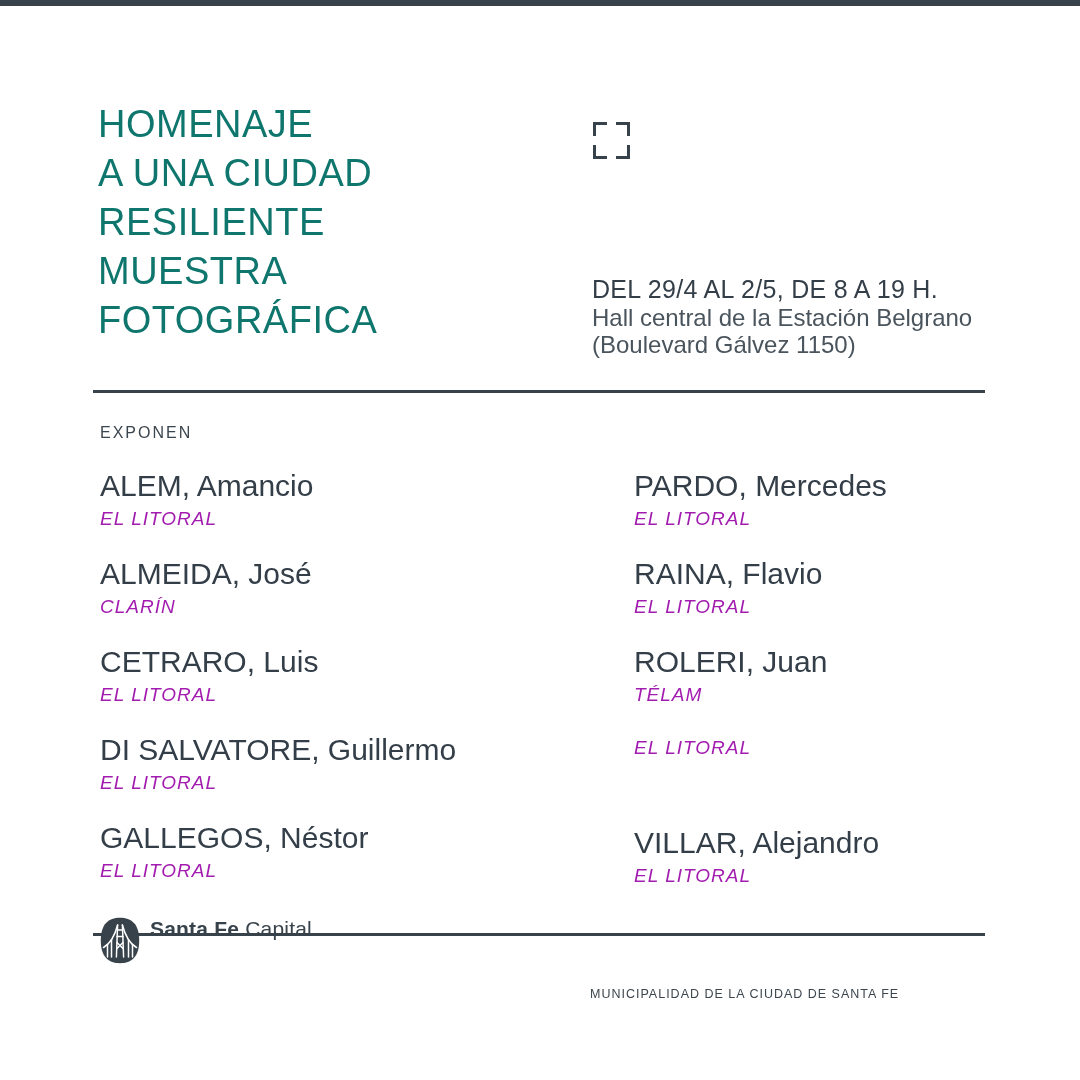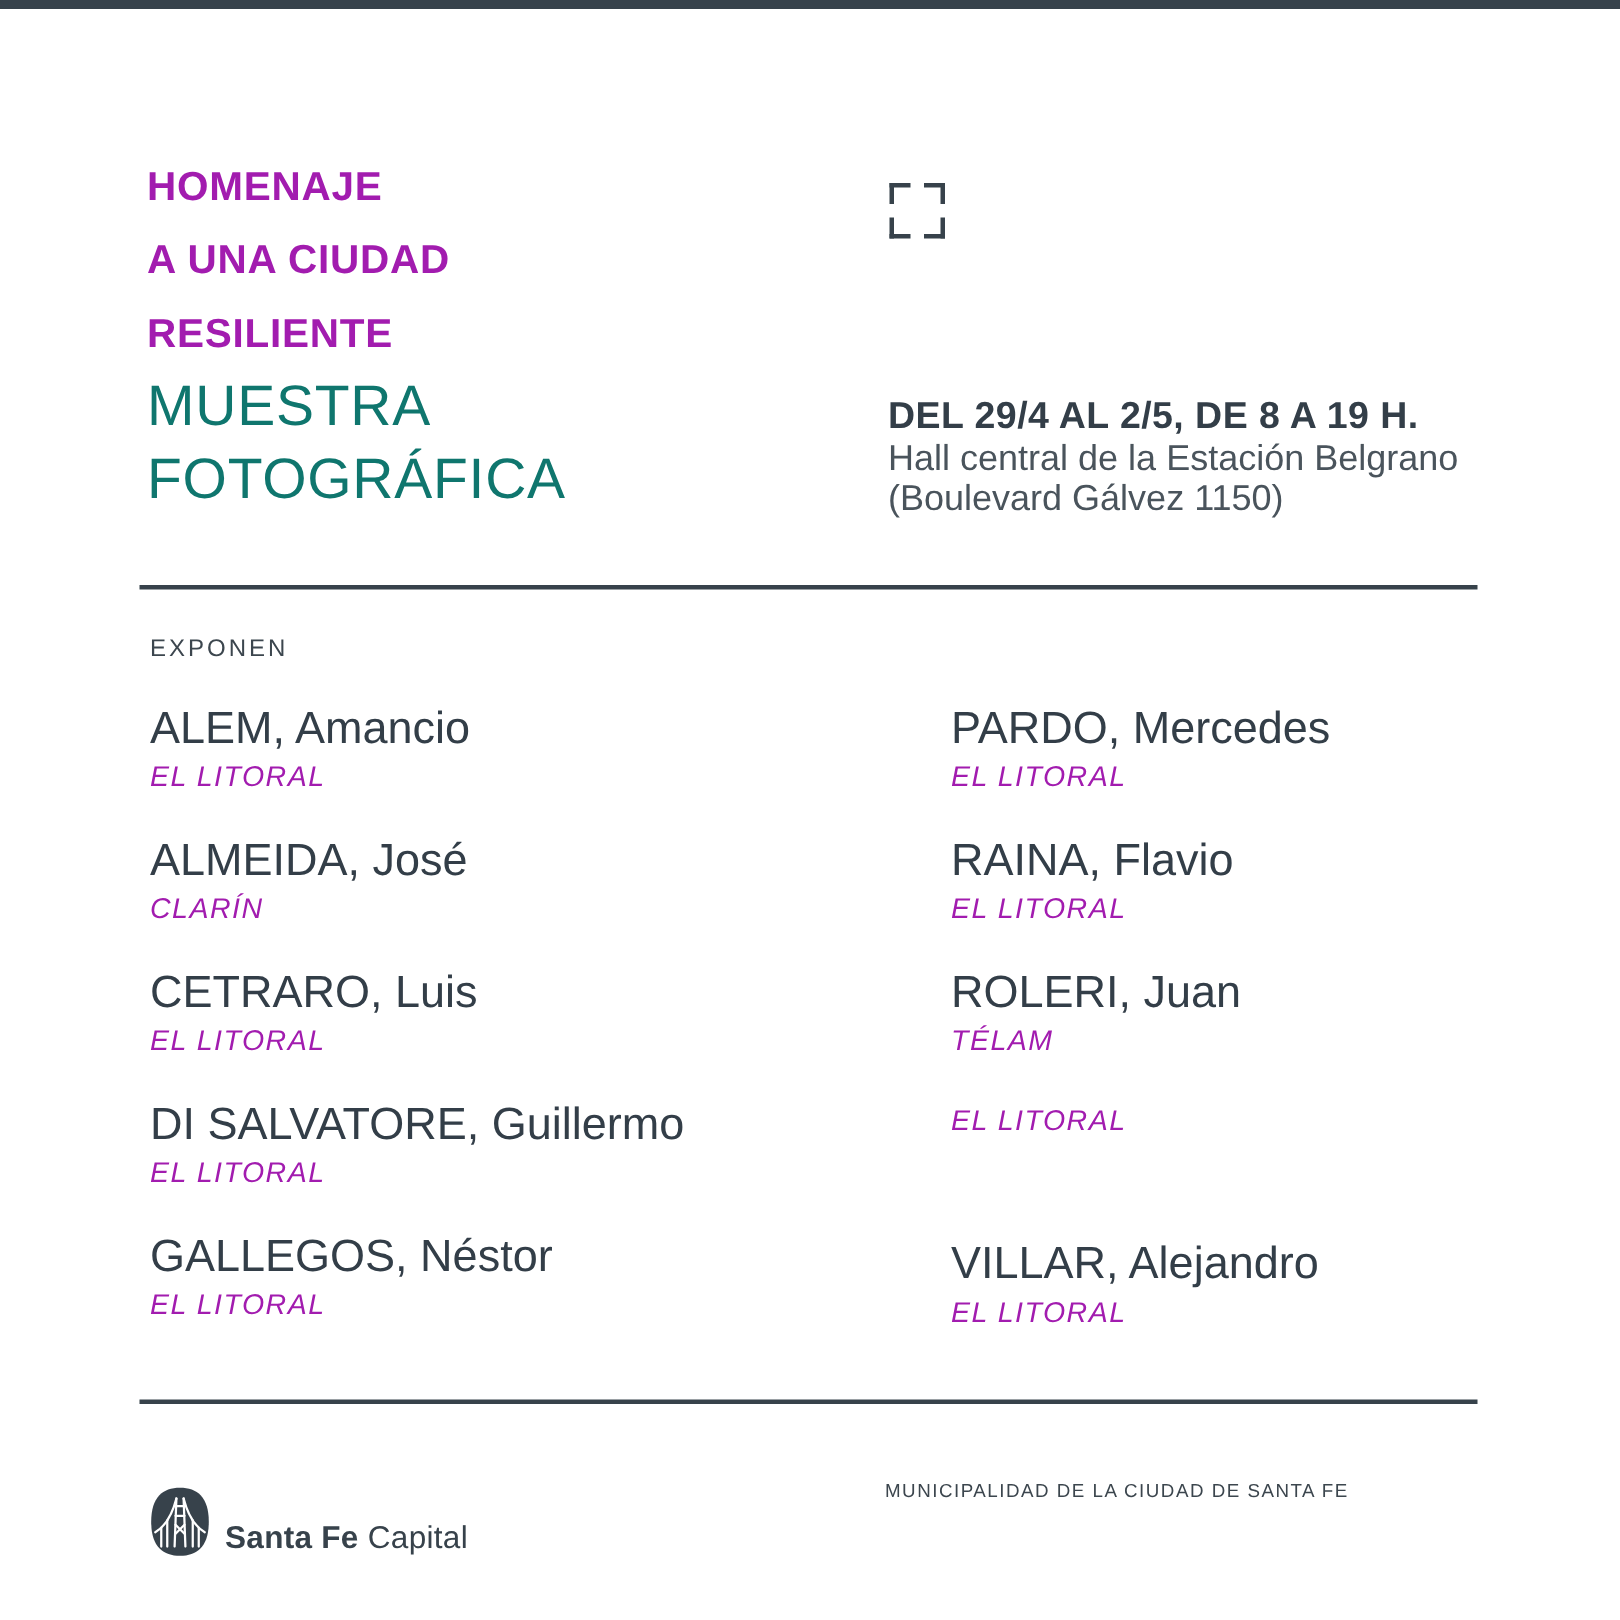--- a/index.html
+++ b/index.html
@@ -7,52 +7,52 @@
     width:1080px;height:1080px;background:#ffffff;
     font-family:"Liberation Sans", sans-serif;
     color:#333e48;position:relative;overflow:hidden;
   }
   .canvas{position:absolute;inset:0;}
 
   .topbar{position:absolute;top:0;left:0;width:1080px;height:6px;background:#37424b;}
 
   
   .title{position:absolute;left:98px;top:100px;letter-spacing:0.5px;}
-  .title-bold{font-size:27px;line-height:49px;font-weight:700;color:#a21caf;}
+  .title-bold{font-size:38px;line-height:49px;font-weight:400;color:#0f766e;}
   .title-light{font-size:38px;line-height:49px;font-weight:400;color:#0f766e;}
 
   
   .viewfinder{position:absolute;left:593px;top:122px;width:37px;height:37px;}
   .viewfinder .c{position:absolute;width:11px;height:11px;border:0 solid #37424b;}
   .viewfinder .tl{top:0;left:0;border-top-width:3px;border-left-width:3px;}
   .viewfinder .tr{top:0;right:0;border-top-width:3px;border-right-width:3px;}
   .viewfinder .bl{bottom:0;left:0;border-bottom-width:3px;border-left-width:3px;}
   .viewfinder .br{bottom:0;right:0;border-bottom-width:3px;border-right-width:3px;}
 
   
   .dateblock{position:absolute;left:592px;top:262px;}
-  .date{font-size:25px;line-height:30px;font-weight:700;color:#333e48;letter-spacing:0.3px;}
+  .date{font-size:25px;line-height:30px;font-weight:400;color:#333e48;letter-spacing:0.3px;margin-top:12px;}
   .venue{font-size:24px;line-height:27px;font-weight:400;color:#4a545c;}
 
   .rule{position:absolute;left:93px;width:892px;height:3px;background:#37424b;}
   .rule1{top:390px;}
   .rule2{top:933px;}
 
   .exponen{position:absolute;left:100px;top:424px;font-size:16px;letter-spacing:2px;color:#3c464e;}
 
   
   .col{position:absolute;top:468px;width:470px;}
   .col-left{left:100px;}
   .col-right{left:590px;margin-left:44px;}
   .entry{height:88px;}
   .name{font-size:30px;line-height:35px;font-weight:400;color:#333e48;}
   .outlet{font-size:19px;line-height:22px;font-style:italic;letter-spacing:1px;color:#a21caf;margin-top:5px;}
 
   
-  .footer-logo{position:absolute;left:100px;top:991px;height:47px;display:flex;align-items:flex-end;}
+  .footer-logo{position:absolute;left:100px;top:917px;height:47px;display:flex;align-items:flex-start;}
   .footer-logo svg{display:block;}
   .logo-text{margin-left:10px;font-size:21px;color:#37424b;letter-spacing:0.2px;}
   .logo-text .w1{font-weight:700;}
   .logo-text .w2{font-weight:500;}
   .muni{position:absolute;left:590px;top:987px;font-size:12.5px;letter-spacing:1px;color:#3c464e;}
 </style>
 </head>
 <body>
 
 <div class="canvas">

